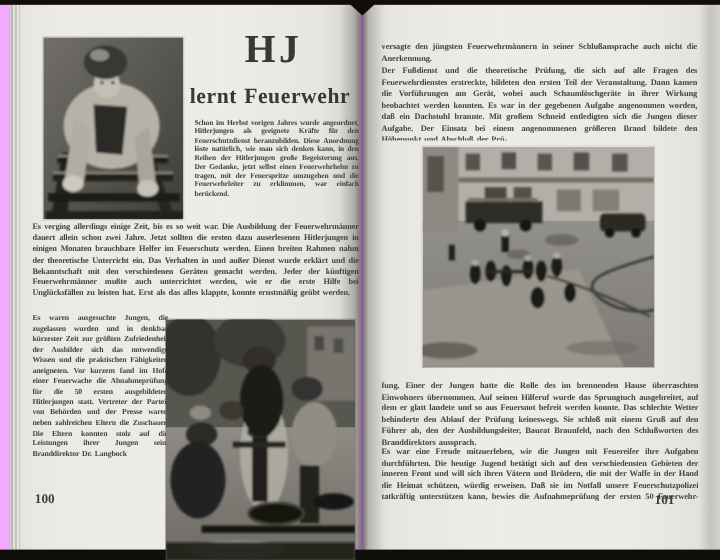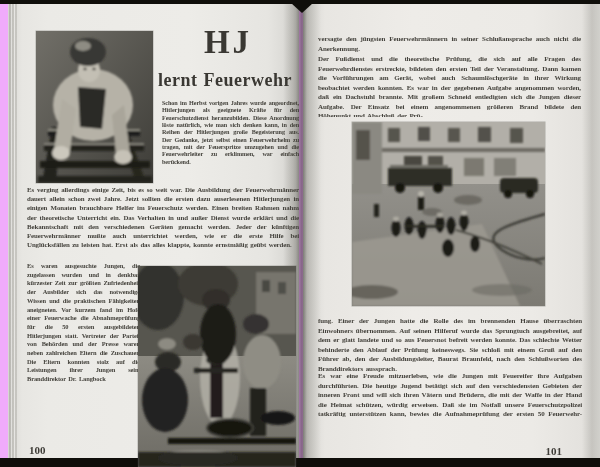--- a/index.html
+++ b/index.html
@@ -42,21 +42,21 @@
   }
   #title-hj   { left:158px; top:24px;  width:140px; font-size:33px; line-height:36px; text-align:center; letter-spacing:3px; color:#3a3833; filter:blur(.25px); }
   #title-sub  { left:150px; top:69px;  width:150px; font-size:18px; line-height:22px; text-align:center; letter-spacing:.5px; color:#3a3833; filter:blur(.25px); }
   #lp-intro   { left:162px; top:99px;  width:137px; height:92px; font-size:6.2px; line-height:7.35px; overflow:hidden; }
   #lp-full    { left:27px;  top:185px; width:272px; height:76px; font-size:6.9px; line-height:9.2px; overflow:hidden; }
   #lp-col     { left:27px;  top:262px; width:113px; height:143px; font-size:6.45px; line-height:8.7px; overflow:hidden; }
   #rp-p1      { left:318px; top:35px;  width:263px; height:19px; font-size:7px; line-height:9.5px; overflow:hidden; }
   #rp-p2      { left:318px; top:55px;  width:263px; height:62px; font-size:7px; line-height:9.5px; overflow:hidden; }
   #rp-p3      { left:318px; top:317px; width:264px; height:56px; font-size:7px; line-height:9.5px; overflow:hidden; }
   #rp-p4      { left:318px; top:372px; width:264px; height:46px; font-size:7px; line-height:9.5px; overflow:hidden; }
-  .pagenum { position:absolute; font-size:11px; font-weight:700; color:#3f3d38; filter:blur(.2px); z-index:2;margin-top:34px; }
+  .pagenum { position:absolute; font-size:11px; font-weight:700; color:#3f3d38; filter:blur(.2px); z-index:2; }
   #pn-100 { left:29px;  top:410px; }
   #pn-101 { left:532px; top:411px; width:30px; text-align:right; }
 
   .photo { position:absolute; overflow:hidden; z-index:5; box-shadow:0 0 0 .5px rgba(60,58,52,.35); }
   #photo-ladder  { left:36px;  top:31px;  width:117px; height:152px; }
   #photo-hydrant { left:138px; top:266px; width:158px; height:201px; }
   #photo-yard    { left:352px; top:122px; width:193px; height:184px; }
   .photo svg { display:block; width:100%; height:100%; }
 </style>
 </head>

